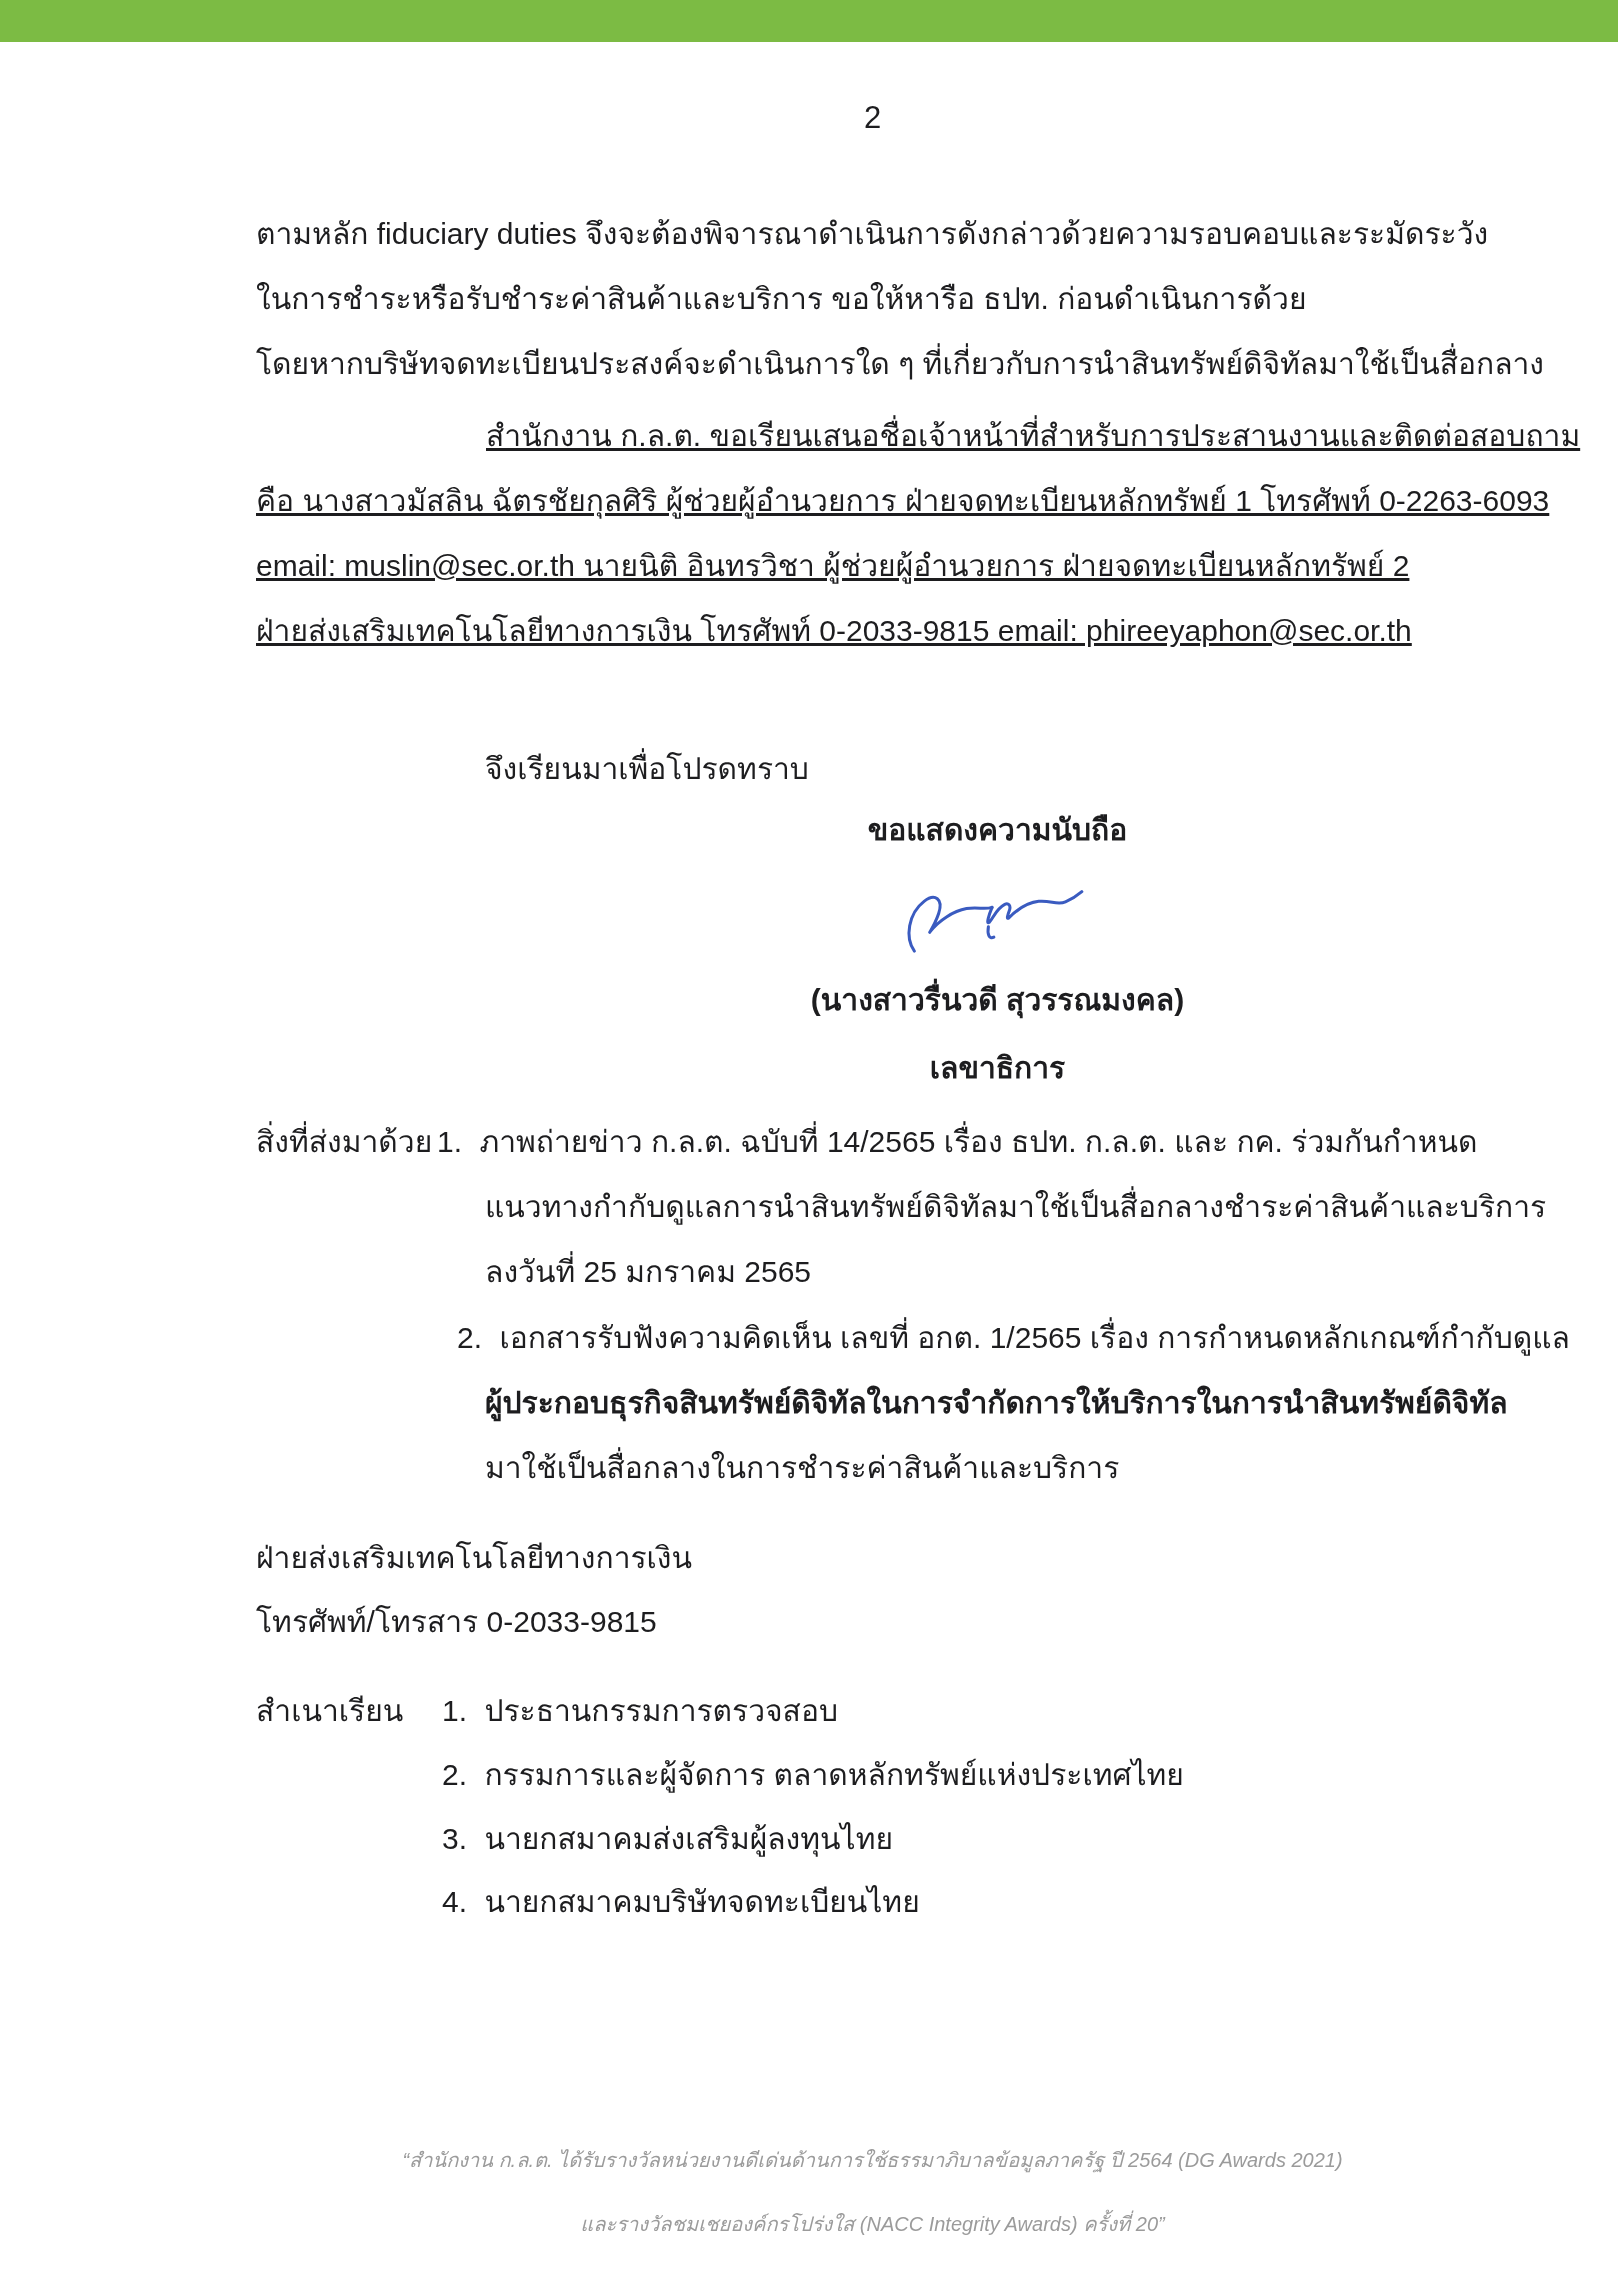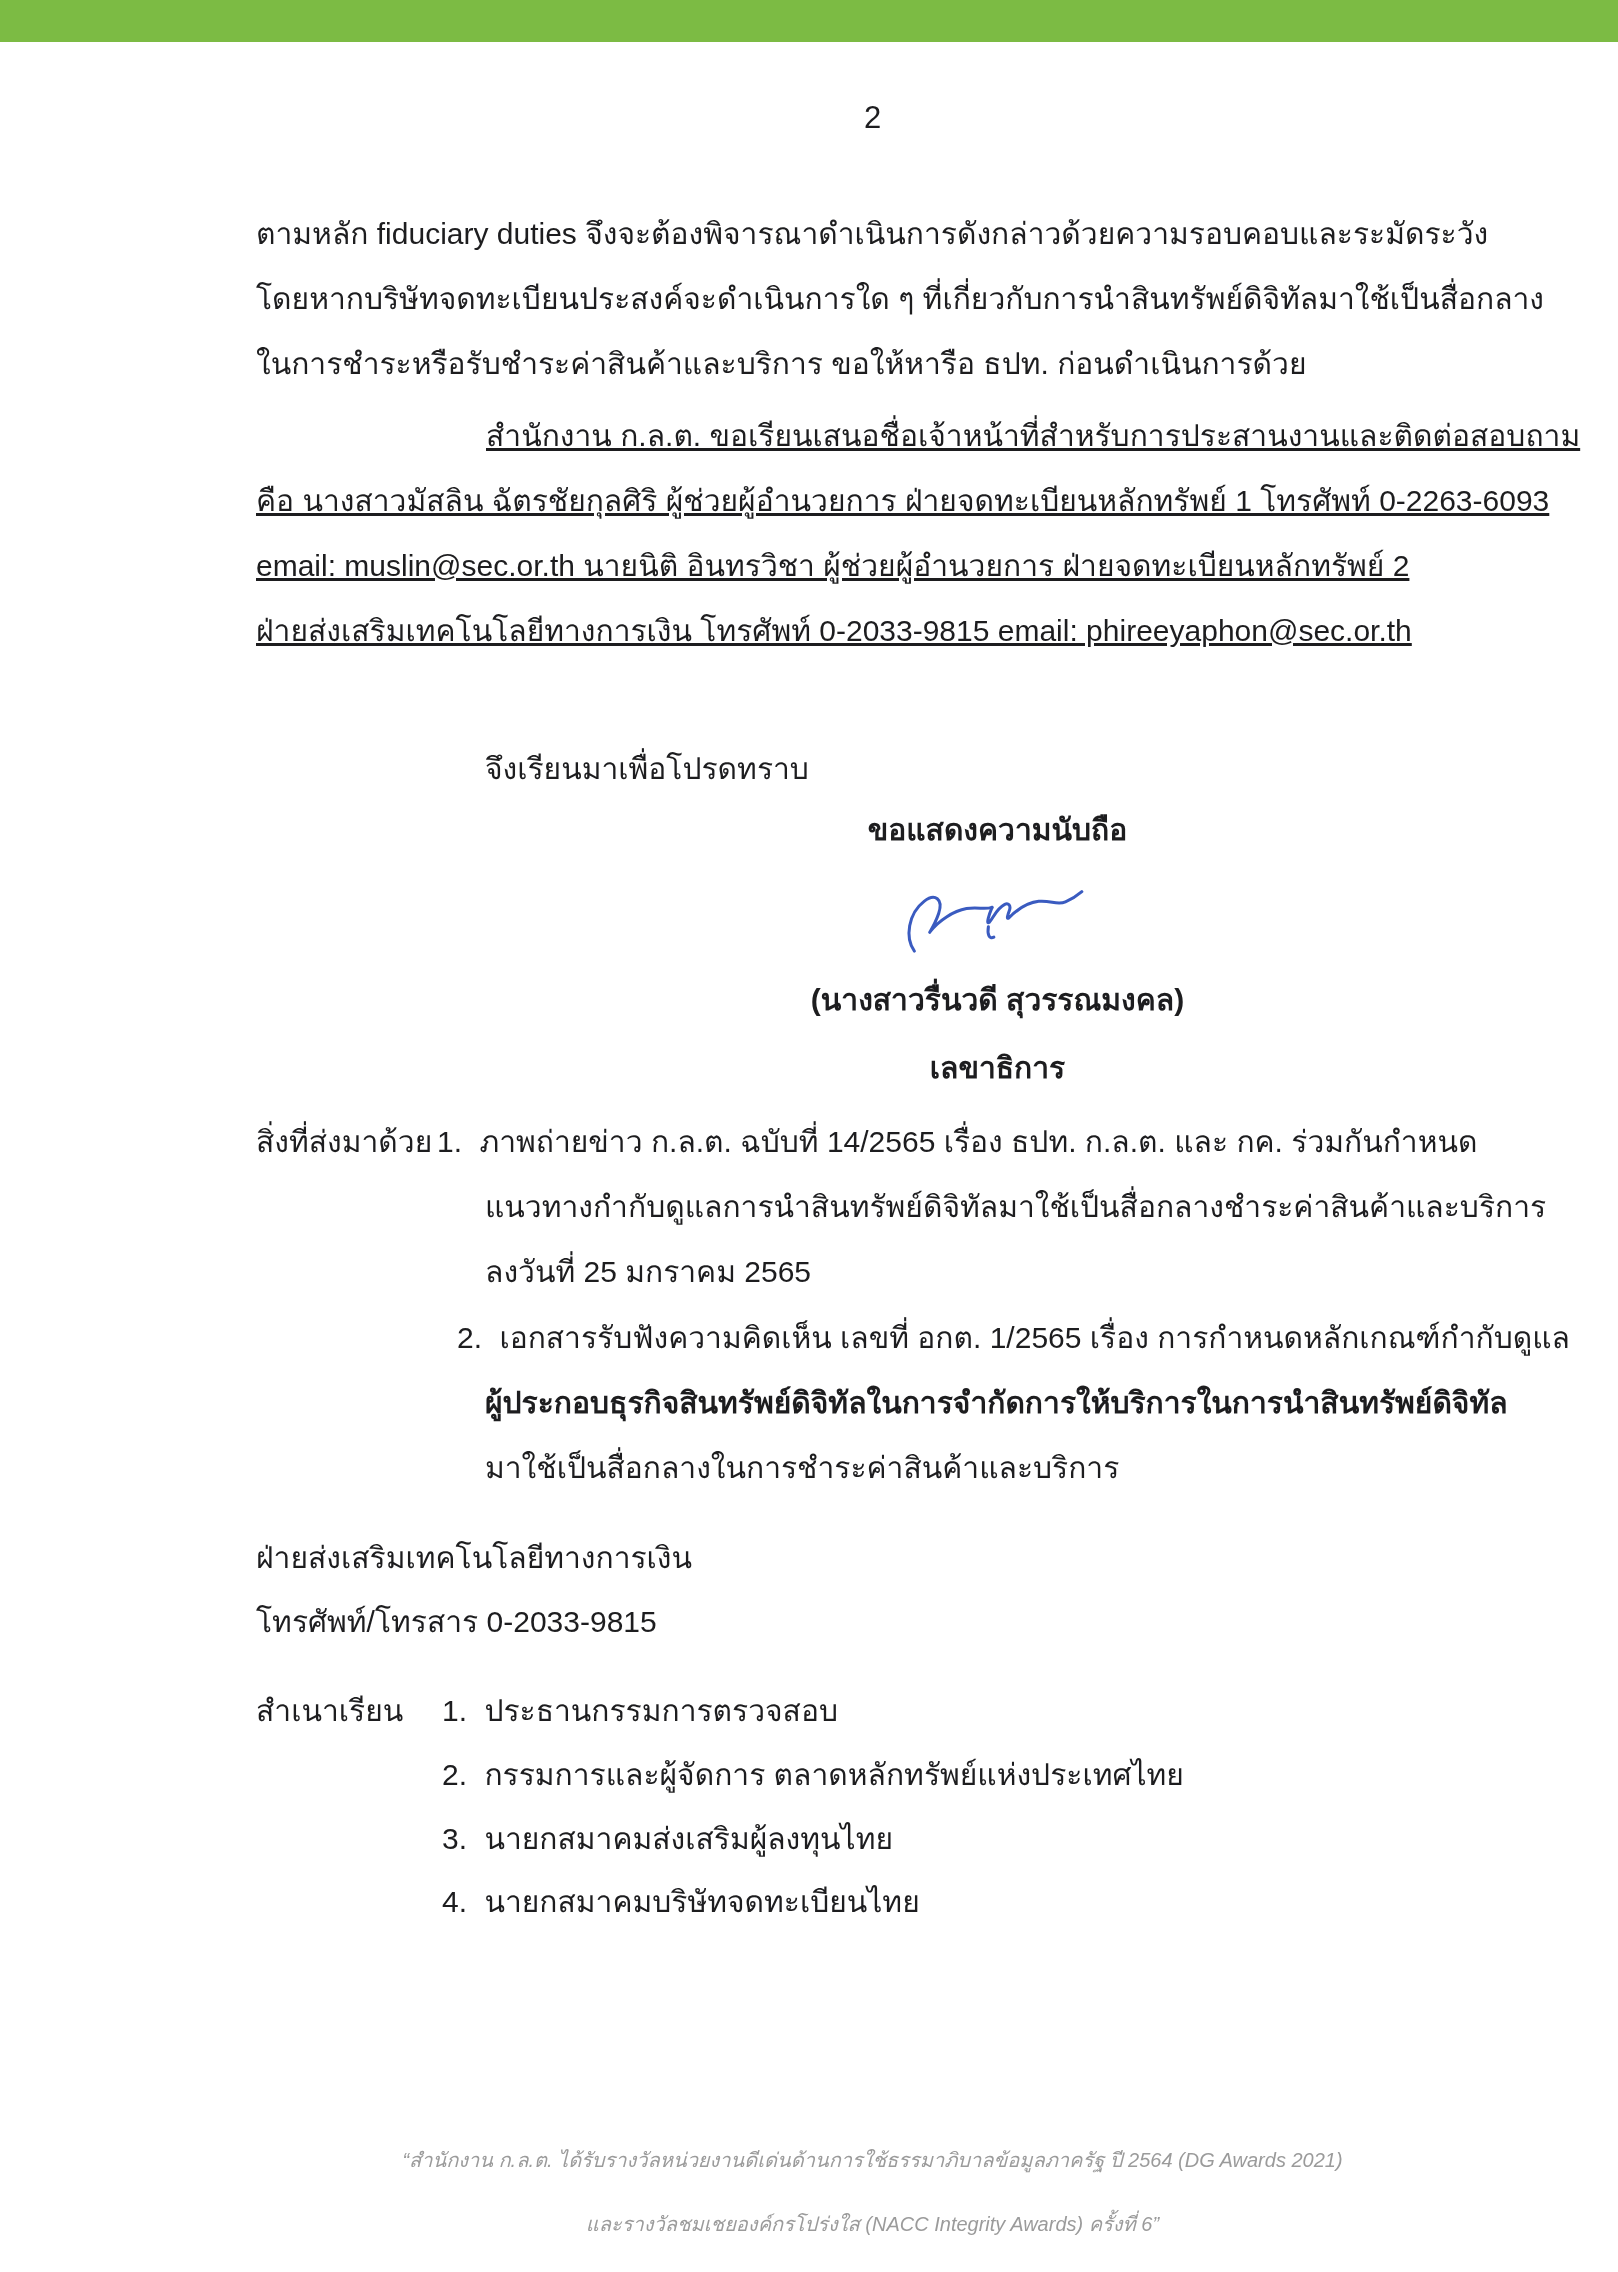--- a/index.html
+++ b/index.html
@@ -62,22 +62,22 @@
 <body>
 
 <div class="page">
 
   <div class="header-bar"></div>
 
   <div class="abs col page-number">2</div>
 
   <div class="abs col para1">
     <div class="line">ตามหลัก fiduciary duties จึงจะต้องพิจารณาดำเนินการดังกล่าวด้วยความรอบคอบและระมัดระวัง</div>
+    <div class="line">ในการชำระหรือรับชำระค่าสินค้าและบริการ ขอให้หารือ ธปท. ก่อนดำเนินการด้วย</div>
     <div class="line">โดยหากบริษัทจดทะเบียนประสงค์จะดำเนินการใด ๆ ที่เกี่ยวกับการนำสินทรัพย์ดิจิทัลมาใช้เป็นสื่อกลาง</div>
-    <div class="line">ในการชำระหรือรับชำระค่าสินค้าและบริการ ขอให้หารือ ธปท. ก่อนดำเนินการด้วย</div>
   </div>
 
   <div class="abs col para2">
     <div class="line">สำนักงาน ก.ล.ต. ขอเรียนเสนอชื่อเจ้าหน้าที่สำหรับการประสานงานและติดต่อสอบถาม</div>
     <div class="line">คือ นางสาวมัสลิน ฉัตรชัยกุลศิริ ผู้ช่วยผู้อำนวยการ ฝ่ายจดทะเบียนหลักทรัพย์ 1 โทรศัพท์ 0-2263-6093</div>
     <div class="line">email: muslin@sec.or.th นายนิติ อินทรวิชา ผู้ช่วยผู้อำนวยการ ฝ่ายจดทะเบียนหลักทรัพย์ 2</div>
     <div class="line">ฝ่ายส่งเสริมเทคโนโลยีทางการเงิน โทรศัพท์ 0-2033-9815 email: phireeyaphon@sec.or.th</div>
   </div>
 
   <div class="abs line closing-line">จึงเรียนมาเพื่อโปรดทราบ</div>
@@ -128,17 +128,17 @@
     <span class="num">3.</span>
     <span>นายกสมาคมส่งเสริมผู้ลงทุนไทย</span>
   </div>
   <div class="abs line cc-r4">
     <span class="num">4.</span>
     <span>นายกสมาคมบริษัทจดทะเบียนไทย</span>
   </div>
 
   <div class="abs col footer">
     <div class="line">“สำนักงาน ก.ล.ต. ได้รับรางวัลหน่วยงานดีเด่นด้านการใช้ธรรมาภิบาลข้อมูลภาครัฐ ปี 2564 (DG Awards 2021)</div>
-    <div class="line">และรางวัลชมเชยองค์กรโปร่งใส (NACC Integrity Awards) ครั้งที่ 6”</div>
+    <div class="line">และรางวัลชมเชยองค์กรโปร่งใส (NACC Integrity Awards) ครั้งที่ 20”</div>
   </div>
 
 </div>
 
 
 </body></html>

